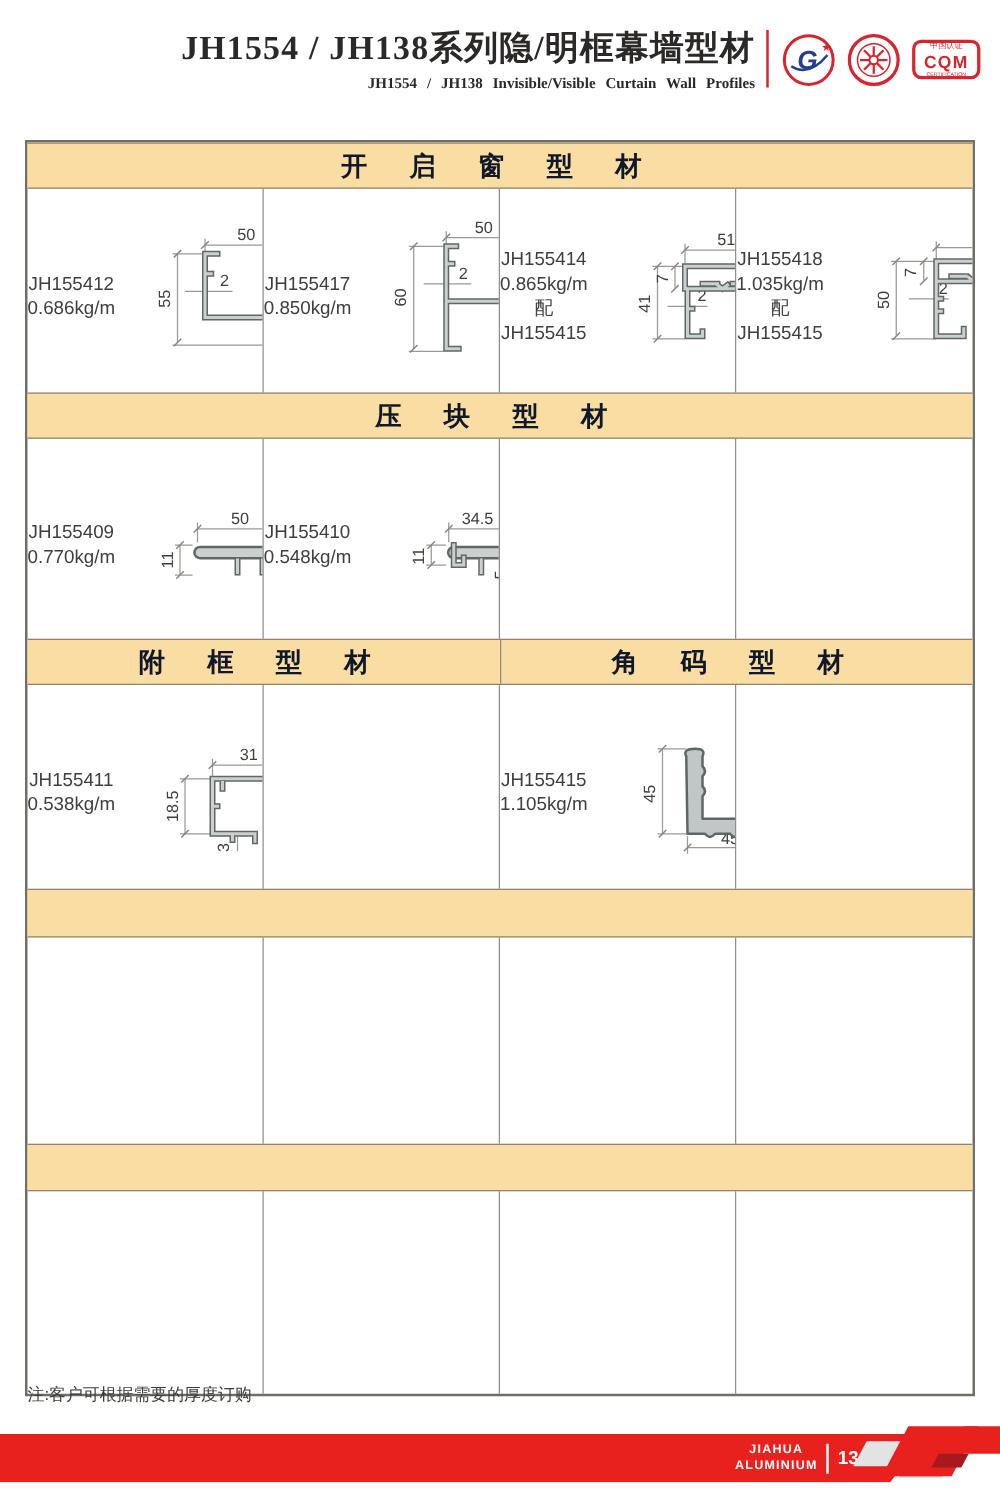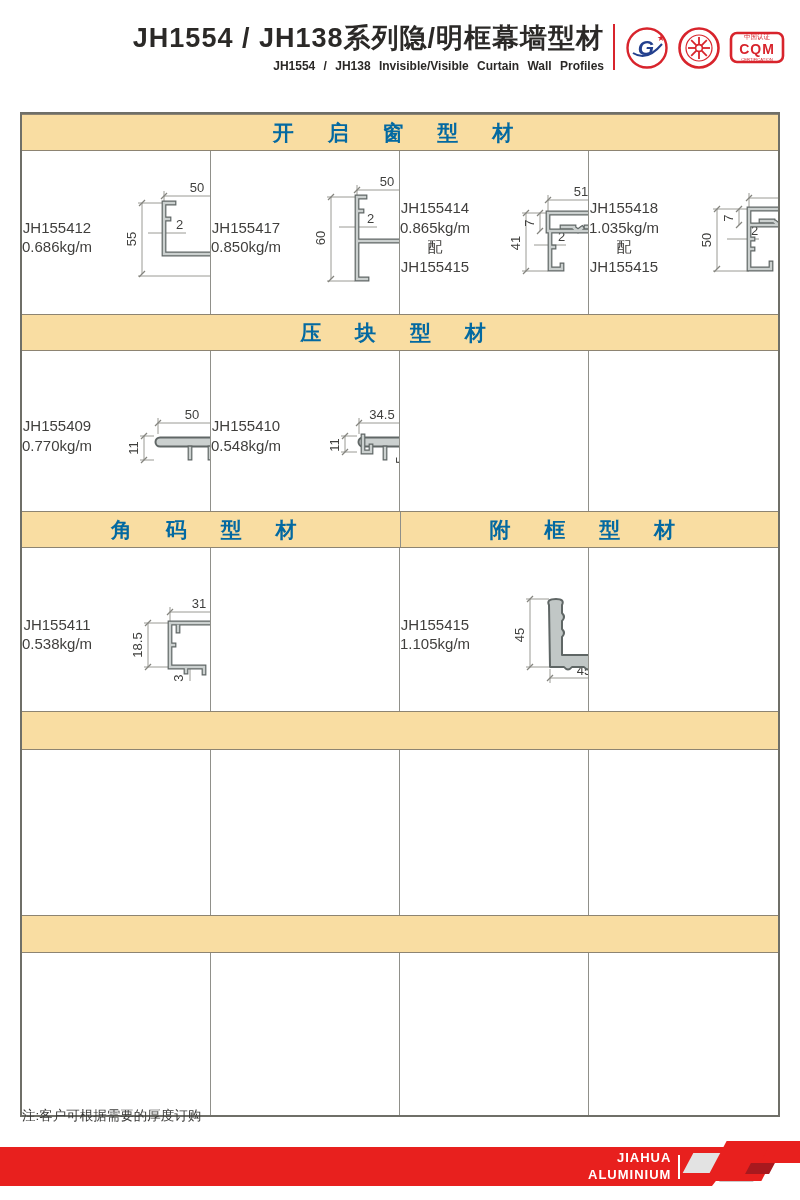--- a/index.html
+++ b/index.html
@@ -1,29 +1,29 @@
 <!DOCTYPE html>
 <html><head>
 <meta charset="utf-8">
 <style>
   html,body{margin:0;padding:0;background:#fff;}
   .page{position:relative;width:800px;height:1200px;background:#fff;overflow:hidden;
         font-family:"Liberation Sans","DejaVu Sans",sans-serif;color:#2f2d2b;}
   
   .hdr{position:absolute;top:20px;left:0;right:14px;display:flex;justify-content:flex-end;align-items:center;gap:9px;}
-  .hdr-text{text-align:right;}
+  .hdr-text{text-align:right;font-family:Liberation Serif, serif;}
   .hdr-title{font-size:27px;font-weight:bold;letter-spacing:1px;color:#2b2927;}
   .hdr-sub{font-size:12px;font-weight:bold;word-spacing:5px;margin-top:3px;color:#2b2927;}
   .hdr-divider{width:2px;height:46px;background:#d8242c;}
   .logos{display:flex;align-items:center;gap:6px;}
   
   .tbl{position:absolute;left:20px;top:112px;width:756px;border:2px solid #6f6f68;}
   .band{height:35px;background:#f9dda2;border-top:1px solid #8d8472;border-bottom:1px solid #8d8472;
         display:flex;align-items:center;justify-content:center;
-        font-size:21px;font-weight:bold;letter-spacing:14px;color:#0369a1;}
+        font-size:21px;font-weight:bold;letter-spacing:14px;color:#0f172a;}
   .band.b4{height:37px}.band.b5{height:36px}
   .band.split{padding:0;justify-content:stretch;}
   .bhalf{flex:1;display:flex;align-items:center;justify-content:center;height:100%;}
   .bhalf:first-child{border-right:1px solid #8f8f89;}
   .row{display:flex;}
   .r1,.r3{height:163px}.r2{height:160px}.r4{height:165px}.r5{height:162px}
   .cell{width:25%;box-sizing:border-box;border-right:1px solid #90908a;
         display:flex;flex-direction:row;align-items:center;}
   .cell:last-child{border-right:none;}
   .lbl{margin-top:9px;text-align:center;font-size:15px;line-height:1.3;color:#403f3d;}
@@ -35,21 +35,21 @@
   .pi{stroke:#cbd0cf;stroke-width:2.4;fill:none;stroke-linecap:square;}
   .so{stroke:#606766;stroke-width:11;fill:none;stroke-linecap:round;}
   .si{stroke:#cbd0cf;stroke-width:7;fill:none;stroke-linecap:round;}
   
   .note{position:absolute;left:22px;top:1107px;font-size:13.5px;color:#3a3a38;}
   .fbar{position:absolute;left:0;top:1147px;width:742px;height:39px;background:#e8201e;
         clip-path:polygon(0 0,100% 0,calc(100% - 30px) 100%,0 100%);z-index:1;}
   .fdisc{position:absolute;left:24px;top:50%;transform:translateY(-50%);
          color:#fff;font-size:11.5px;font-weight:bold;letter-spacing:0.8px;white-space:nowrap;}
   .fbrand{position:absolute;left:588px;top:0;height:100%;display:flex;align-items:center;gap:7px;}
-  .fbrand-txt{text-align:right;color:#fff;font-size:13px;font-weight:bold;letter-spacing:1px;line-height:1.25;}
+  .fbrand-txt{text-align:center;color:#fff;font-size:10px;font-weight:bold;letter-spacing:1px;line-height:1.25;}
   .fbrand-div{width:2px;height:24px;background:#fff;}
   .fpage{color:#fff;font-size:15px;font-weight:bold;}
   .fs{position:absolute;transform:skewX(-28deg);}
   .fs1{left:688px;top:1153px;width:52px;height:20px;background:#e3e3e3;z-index:2;}
   .fs2{left:716px;top:1141px;width:56px;height:40px;background:#e8201e;z-index:3;}
   .fs3{left:766px;top:1141px;width:42px;height:22px;background:#e8201e;z-index:3;}
   .fs4{left:748px;top:1163px;width:24px;height:11px;background:#a8191e;z-index:4;}
   .fs5{left:722px;top:1171px;width:34px;height:11px;background:#c9c9c9;z-index:2;}
 </style>
 </head>
@@ -224,22 +224,22 @@
             <path class="si" d="M82,52 H120"></path>
           <path class="po" d="M82,46 V62 H90 V56 M104,58 V68"></path>
             <path class="pi" d="M82,46 V62 H90 V56 M104,58 V68"></path>
         </svg>
       </div>
       <div class="cell"></div>
       <div class="cell"></div>
     </div>
 
     <div class="band split">
+      <div class="bhalf">附 框 型 材</div>
       <div class="bhalf">角 码 型 材</div>
-      <div class="bhalf">附 框 型 材</div>
     </div>
 
     <div class="row r3">
 
       <div class="cell">
         <div class="lbl">
           <div>JH155411</div>
           <div>0.538kg/m</div>
         </div>
         <svg width="180" height="100" style="margin-top:6px">

